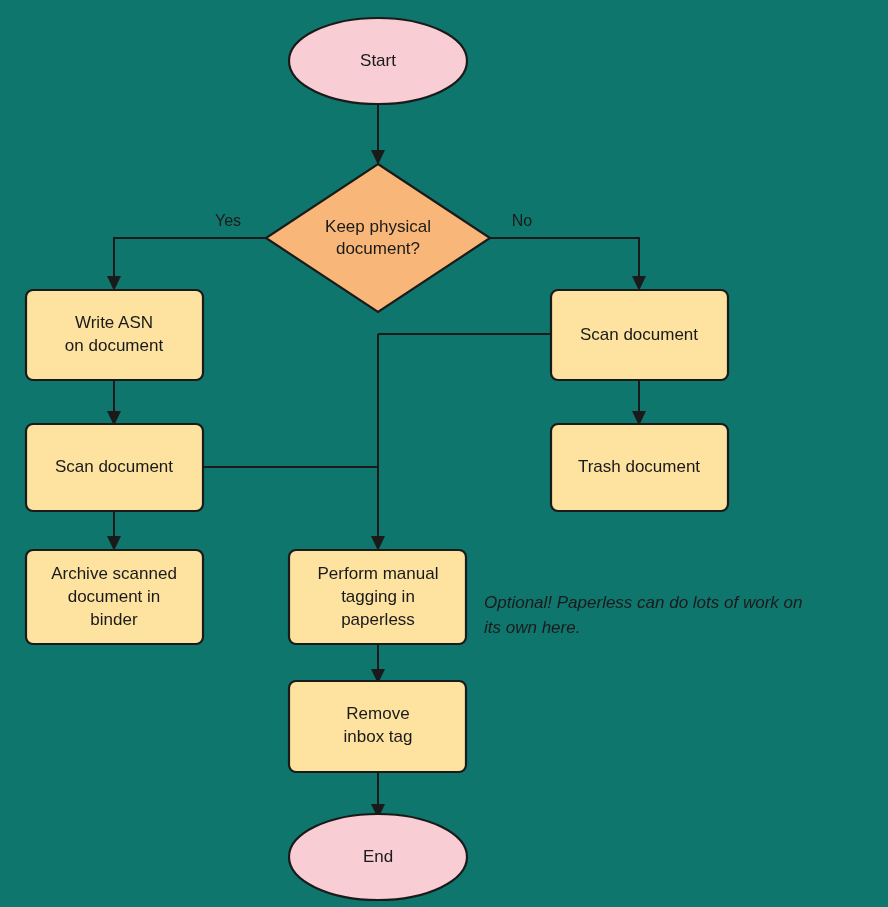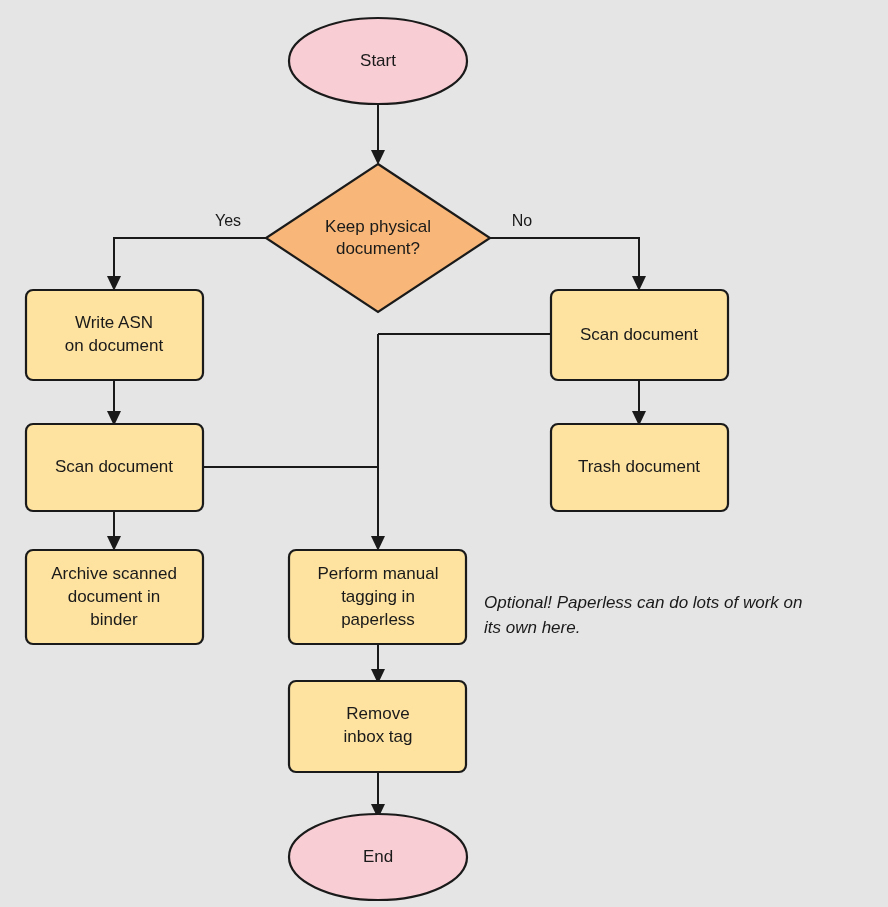--- a/index.html
+++ b/index.html
@@ -7,21 +7,21 @@
     padding: 0;
     background: #ffffff;
   }
   body {
     font-family: "Liberation Sans", sans-serif;
   }
   #canvas {
     position: relative;
     width: 888px;
     height: 907px;
-    background: #e5e5e5;
+    background: #0f766e;
     overflow: hidden;
   }
   svg.flow {
     position: absolute;
     left: 0;
     top: 0;
     width: 888px;
     height: 907px;
   }
   .node-text {

